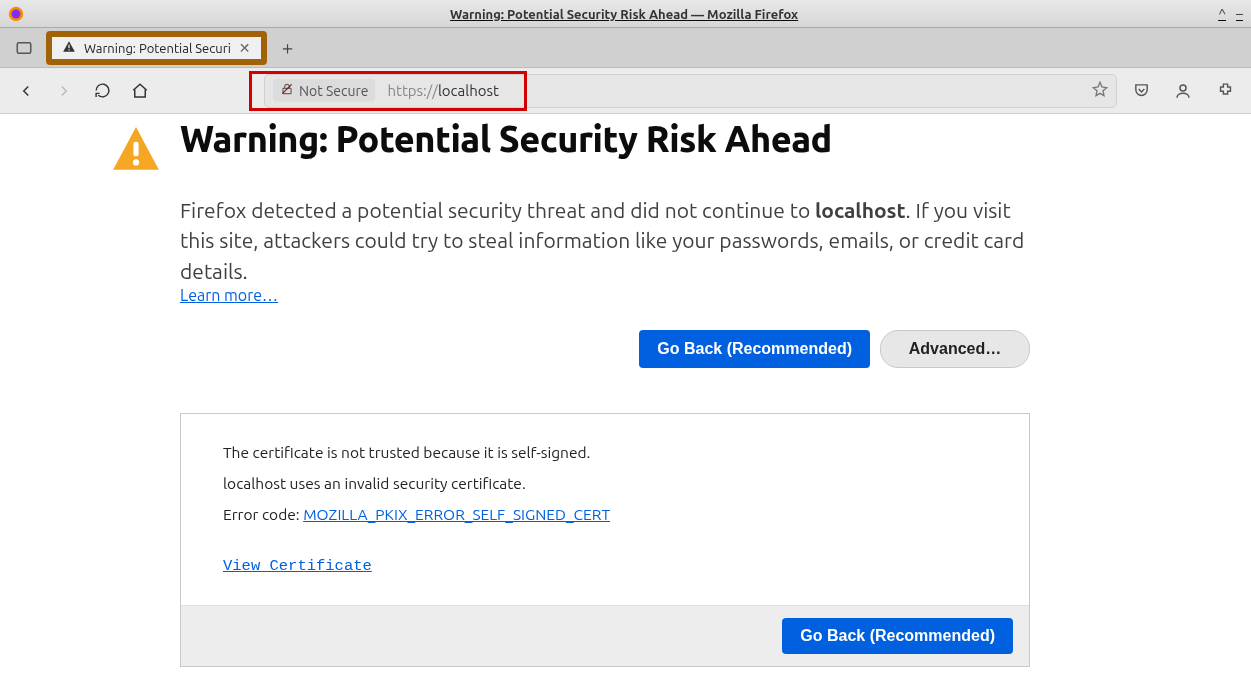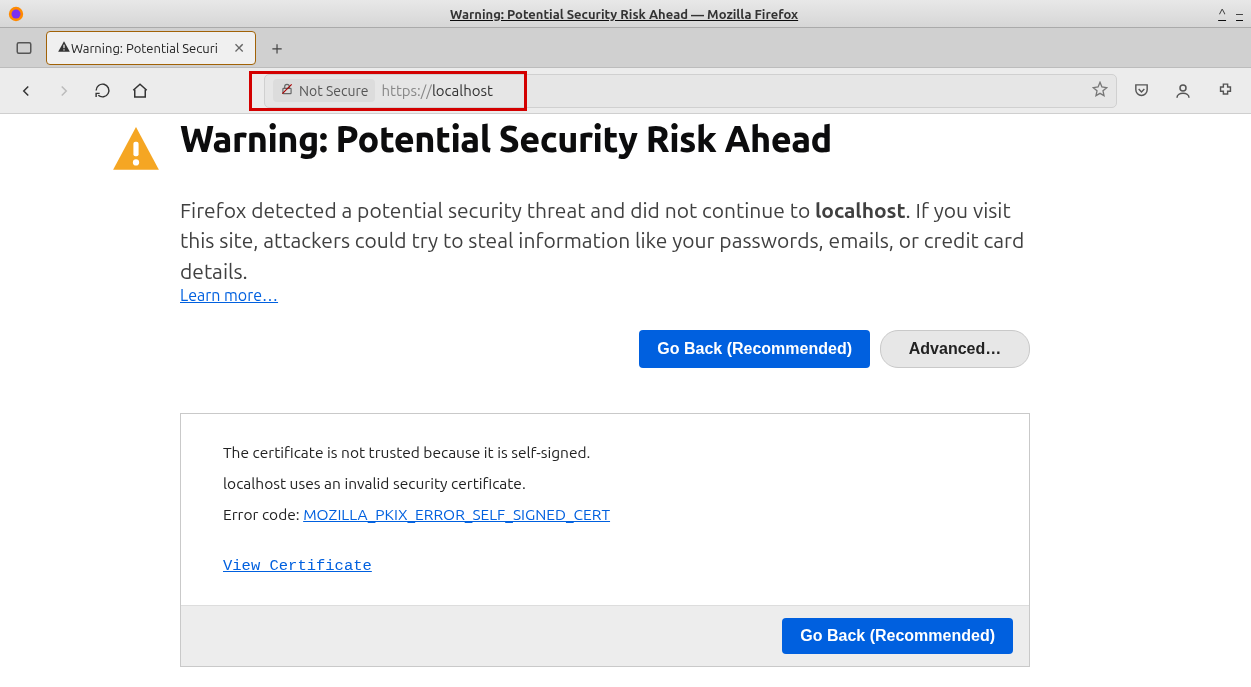--- a/index.html
+++ b/index.html
@@ -54,25 +54,26 @@
 .tab-space-btn {
   width: 32px; height: 32px;
   display: flex; align-items: center; justify-content: center;
   border-radius: 4px;
   margin-right: 6px;
 }
 .tab {
   height: 34px;
   min-width: 210px;
   background: #f0f0f0;
-  border: 1px solid #a16207;
+  border: 6px solid #a16207;
   border-radius: 4px;
   display: flex;
   align-items: center;
   padding: 0 10px;
+  gap: 8px;
   font-size: 13px;
   color: #222;
 }
 .tab .tab-close {
   margin-left: auto;
   color: #666;
   font-size: 14px;
 }
 .newtab-btn {
   width: 30px; height: 30px;
@@ -101,21 +102,21 @@
 .tb-icon.disabled { color: #aaa; }
 .urlbar {
   flex: 1;
   height: 34px;
   background: #e6e6e6;
   border: 1px solid #d0d0d0;
   border-radius: 5px;
   display: flex;
   align-items: center;
   padding: 0 8px;
-  gap: 6px;
+  gap: 12px;
 }
 .not-secure-chip {
   display: flex;
   align-items: center;
   gap: 5px;
   background: #dcdcdc;
   border-radius: 4px;
   padding: 3px 7px;
   font-size: 14px;
   color: #555;

